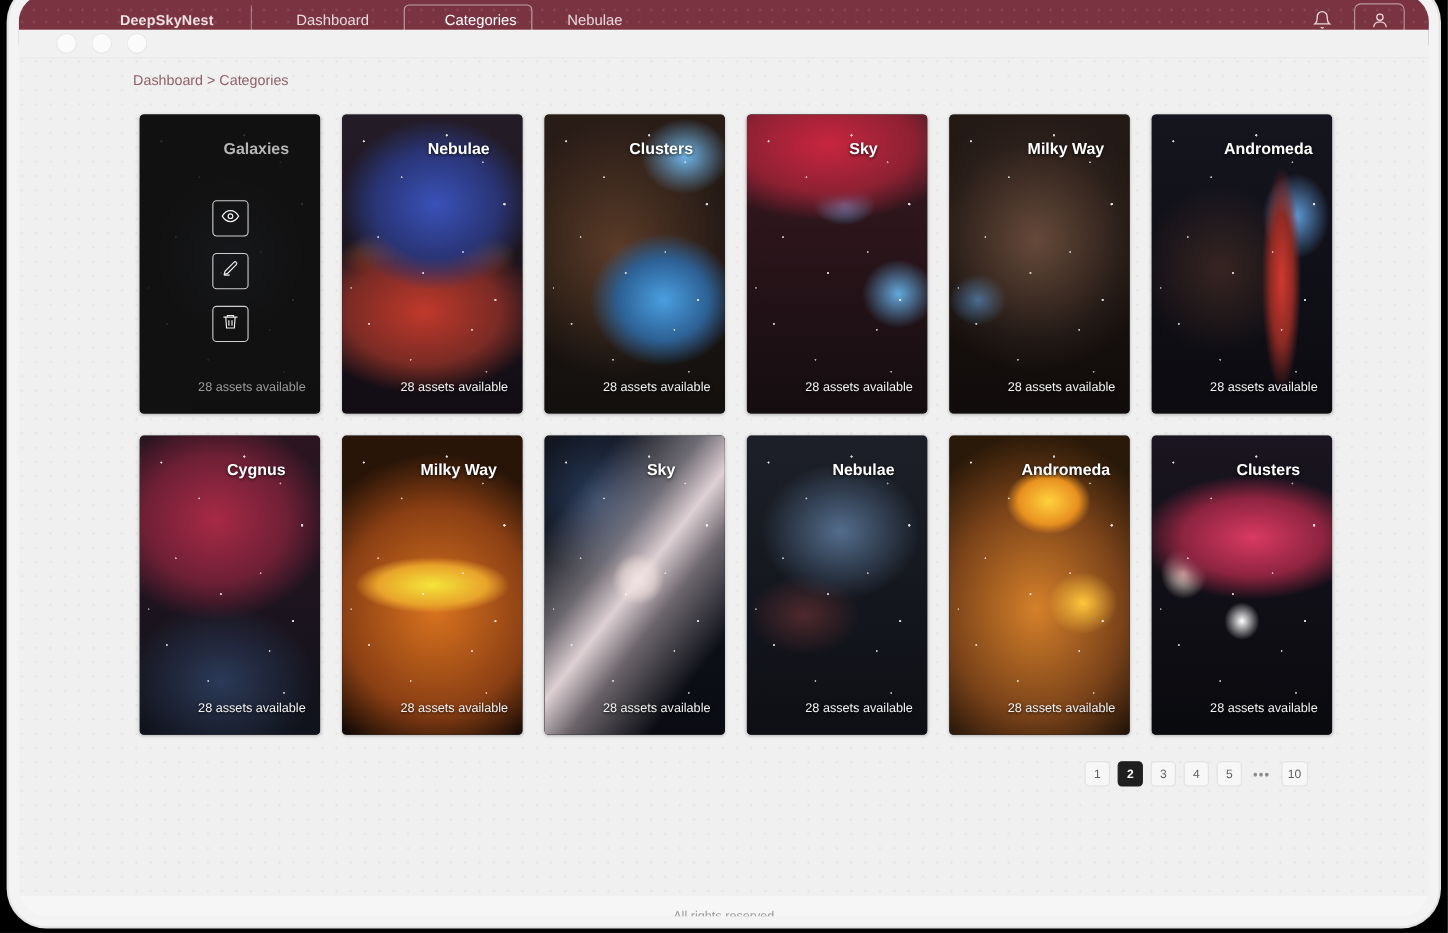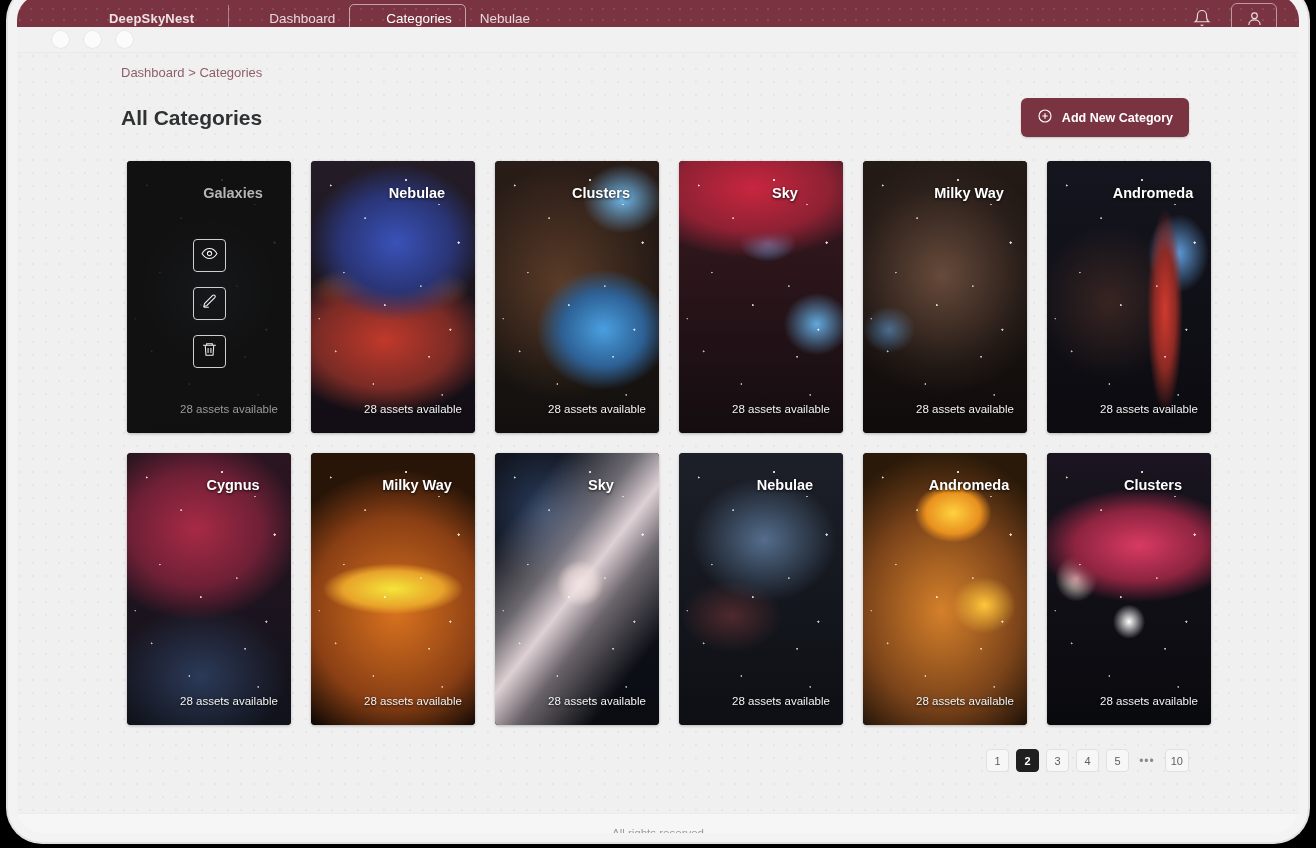--- a/index.html
+++ b/index.html
@@ -46,21 +46,21 @@
     font-weight: bold;
     letter-spacing: 0.2px;
     white-space: nowrap;
   }
   .nav-divider {
     width: 1px;
     height: 26px;
     background: rgba(255,255,255,0.38);
     margin: 0 26px 0 34px;
   }
-  .nav-links { display: flex; align-items: center; gap: 0; }
+  .nav-links { display: flex; align-items: center; gap: 18px; }
   .nav-link {
     color: #e8d8dc;
     font-size: 13.5px;
     padding: 6px 13px;
     border: 1px solid transparent;
     border-radius: 5px;
     white-space: nowrap;
     cursor: pointer;
   }
   .nav-link.active {
@@ -325,32 +325,20 @@
   <div id="window-dots">
     <div class="dot"></div>
     <div class="dot"></div>
     <div class="dot"></div>
   </div>
 
   <div id="page">
 
     <div id="breadcrumb">Dashboard &gt; Categories</div>
 
-    <div id="title-row">
-      <div id="page-title">All Categories</div>
-      <button id="add-btn">
-        <span>
-          <svg viewBox="0 0 24 24">
-              <circle cx="12" cy="12" r="9"></circle>
-              <path d="M12 8v8M8 12h8"></path>
-            </svg>
-        </span>
-        <span>Add New Category</span>
-      </button>
-    </div>
 
     <div id="grid">
         <div class="card hovered">
           <div class="art" style="background: radial-gradient(60% 38% at 50% 48%, rgba(90, 105, 140, 0.55), rgba(40, 45, 60, 0.2) 60%, transparent 75%), linear-gradient(170deg, rgb(20, 20, 24), rgb(13, 13, 17));"></div>
           <div class="starfield"></div>
           <div class="overlay"></div>
           <div class="actions">
             <div class="action-btn">
               <span><svg viewBox="0 0 24 24">
                   <path d="M1.5 12S5.5 5 12 5s10.5 7 10.5 7-4 7-10.5 7S1.5 12 1.5 12z"></path>

